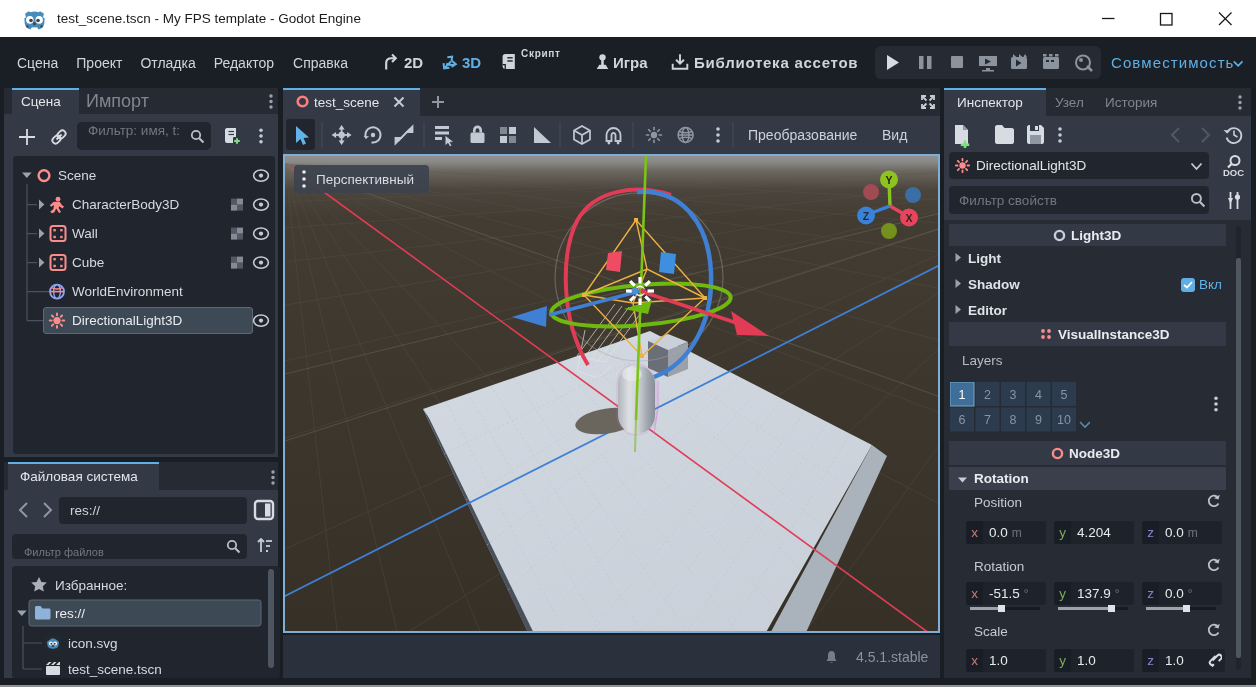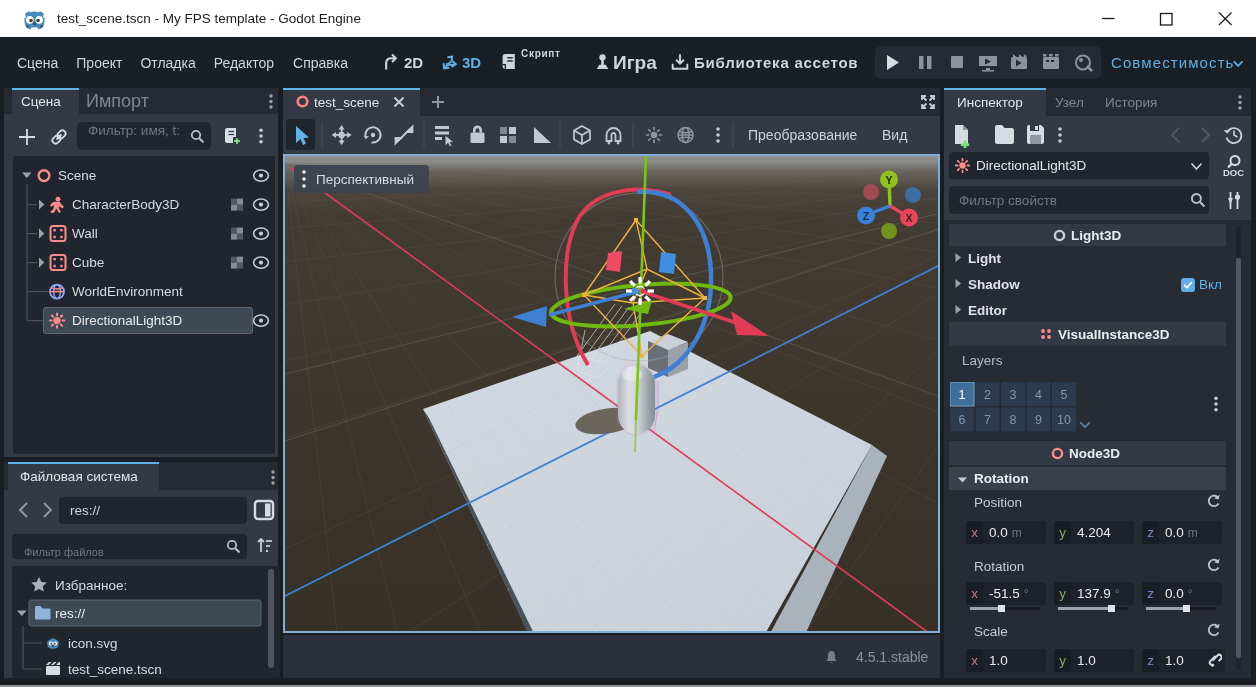--- a/index.html
+++ b/index.html
@@ -89,21 +89,21 @@
       </svg>
     <div class="abs" style="left:521px;top:0;height:33px;display:flex;align-items:center;font-size:10px;font-weight:bold;letter-spacing:0.7px;color:#cfd5dd;">Скрипт</div>
 
     <svg class="abs" style="left:594px;top:16px;" width="17" height="18" viewBox="0 0 16 16">
         <g fill="#cfd5dd">
           <circle cx="8" cy="3.6" r="3"></circle>
           <rect x="6.8" y="6" width="2.4" height="5"></rect>
           <path d="M2.5 14.5 L13.5 14.5 L11 10.5 L5 10.5 Z"></path>
         </g>
       </svg>
-    <div class="abs" style="left:613px;top:0;height:51px;display:flex;align-items:center;font-size:19px;font-weight:bold;color:#cfd5dd;">Игра</div>
+    <div class="abs" style="left:613px;top:0;height:51px;display:flex;align-items:center;font-size:15px;font-weight:bold;color:#cfd5dd;">Игра</div>
 
     <svg class="abs" style="left:671px;top:16px;" width="18" height="18" viewBox="0 0 16 16">
         <g stroke="#cfd5dd" stroke-width="1.7" fill="none">
           <path d="M8 1 L8 9"></path>
           <path d="M4.5 6 L8 9.5 L11.5 6"></path>
           <path d="M1.5 9.5 L1.5 14 L14.5 14 L14.5 9.5"></path>
         </g>
       </svg>
     <div class="abs" style="left:694px;top:0;height:51px;display:flex;align-items:center;font-size:15px;font-weight:bold;letter-spacing:0.75px;color:#cfd5dd;">Библиотека ассетов</div>
 

